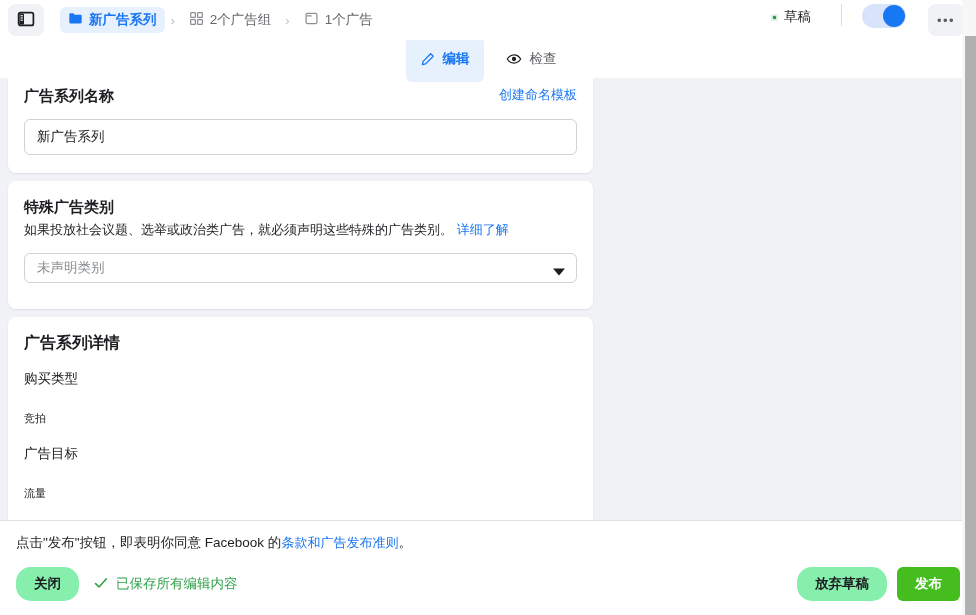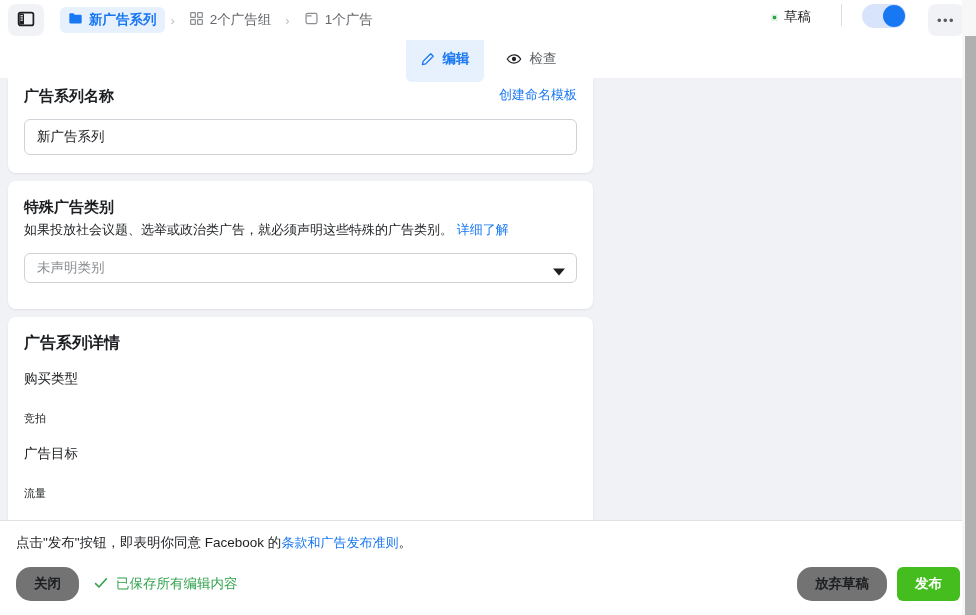--- a/index.html
+++ b/index.html
@@ -369,21 +369,21 @@
     font-weight: 700;
     font-family: inherit;
     border: none;
     cursor: pointer;
     display: inline-flex;
     align-items: center;
     justify-content: center;
     white-space: nowrap;
   }
   .btn-grey {
-    background: #737373;
+    background: #86efac;
     color: #1c1e21;
     border-radius: 15px;
   }
   .btn-green {
     background: #45bd1e;
     color: #ffffff;
   }
 
   .saved-status {
     display: flex;

